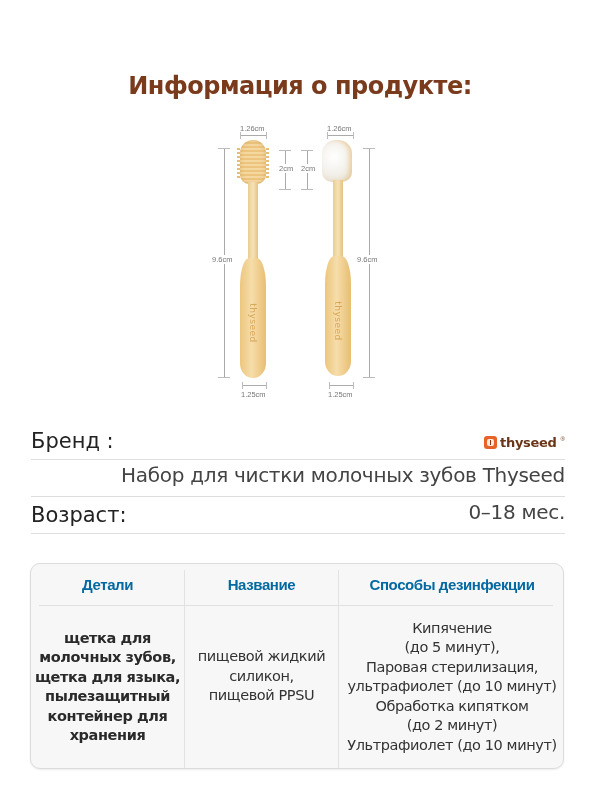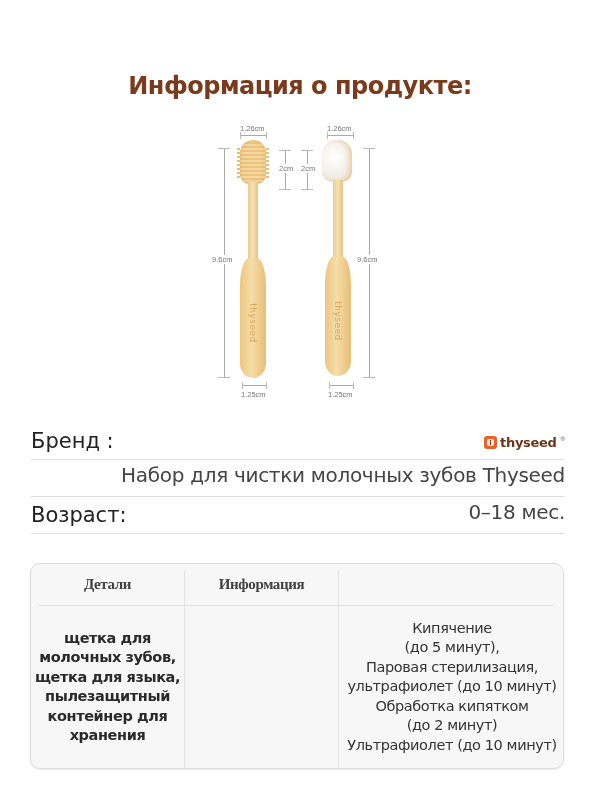--- a/index.html
+++ b/index.html
@@ -75,21 +75,21 @@
 
     .table-card {
       position: absolute; left: 30px; top: 563px; width: 534px; height: 206px;
       background: #f7f7f7; border: 1px solid #dcdcdc; border-radius: 10px;
       box-shadow: 0 1px 2px rgba(0,0,0,0.08);
     }
     .col-div { position: absolute; top: 6px; bottom: 0; width: 1px; background: #e2e2e2; }
     .head-div { position: absolute; left: 8px; right: 10px; top: 41px; height: 1px; background: #e0e0e0; }
     .th {
       position: absolute; top: 0; height: 41px; display: flex; align-items: center; justify-content: center;
-      font-size: 15px; font-weight: bold; color: #404040; font-family: Liberation Serif, serif; letter-spacing: -0.4px;
+      font-size: 15px; font-weight: bold; color: #0369a1; font-family: Liberation Sans, sans-serif; letter-spacing: -0.4px;
     }
     .td {
       position: absolute; top: 42px; bottom: 0; display: flex; align-items: center; justify-content: center;
       text-align: center; font-size: 14.5px; line-height: 19.5px; color: #333; font-family: "DejaVu Sans", sans-serif;
       letter-spacing: -0.4px; white-space: pre-line;
     }
     .td.bold { font-weight: bold; color: #2a2a2a; }
   </style>
 </head>
 <body>
@@ -166,28 +166,32 @@
   <span class="info-label">Возраст:</span>
   <span class="info-value">0–18 мес.</span>
 </div>
 
 <div class="table-card">
   <div class="col-div" style="left:153px;"></div>
   <div class="col-div" style="left:307px;"></div>
   <div class="head-div"></div>
 
   <div class="th" style="left:0; width:153px;">Детали</div>
-  <div class="th" style="left:154px; width:153px;">Информация</div>
+  <div class="th" style="left:154px; width:153px;">Название</div>
+  <div class="th" style="left:308px; width:226px;">Способы дезинфекции</div>
 
   <div class="td bold" style="left:0; width:153px;">щетка для
 молочных зубов,
 щетка для языка,
 пылезащитный
 контейнер для
 хранения</div>
+  <div class="td" style="left:154px; width:153px; align-items:flex-start; padding-top:41px;">пищевой жидкий
+силикон,
+пищевой PPSU</div>
   <div class="td" style="left:308px; width:226px;">Кипячение
 (до 5 минут),
 Паровая стерилизация,
 ультрафиолет (до 10 минут)
 Обработка кипятком
 (до 2 минут)
 Ультрафиолет (до 10 минут)</div>
 </div>
 
 </body></html>

